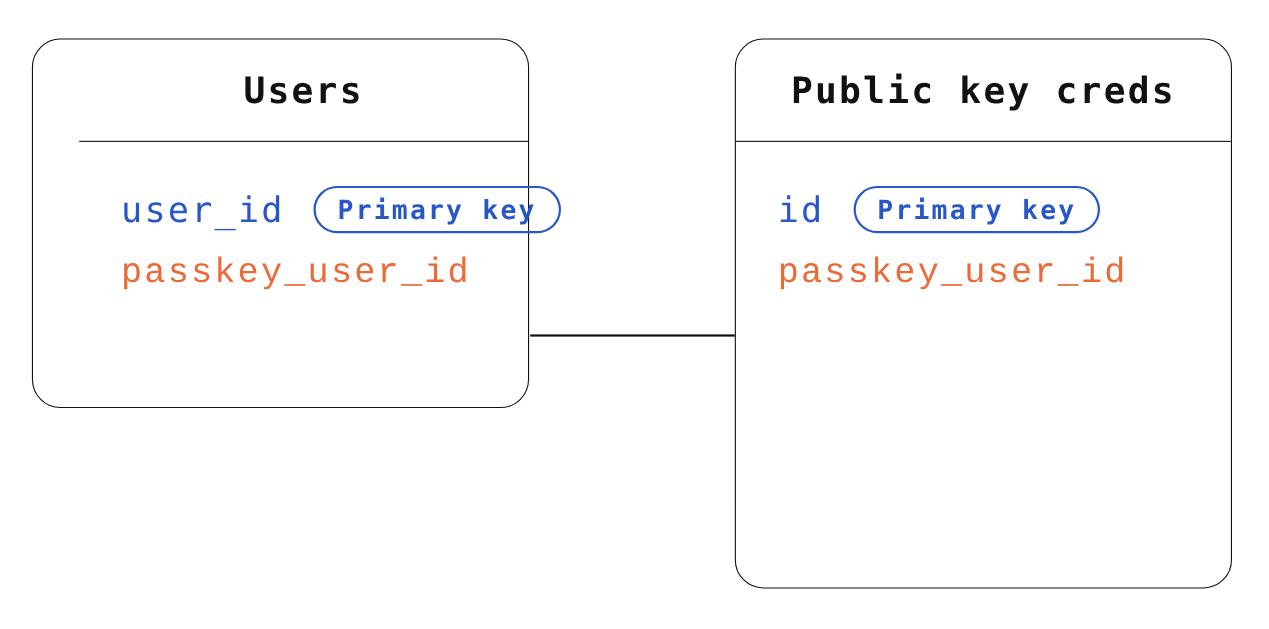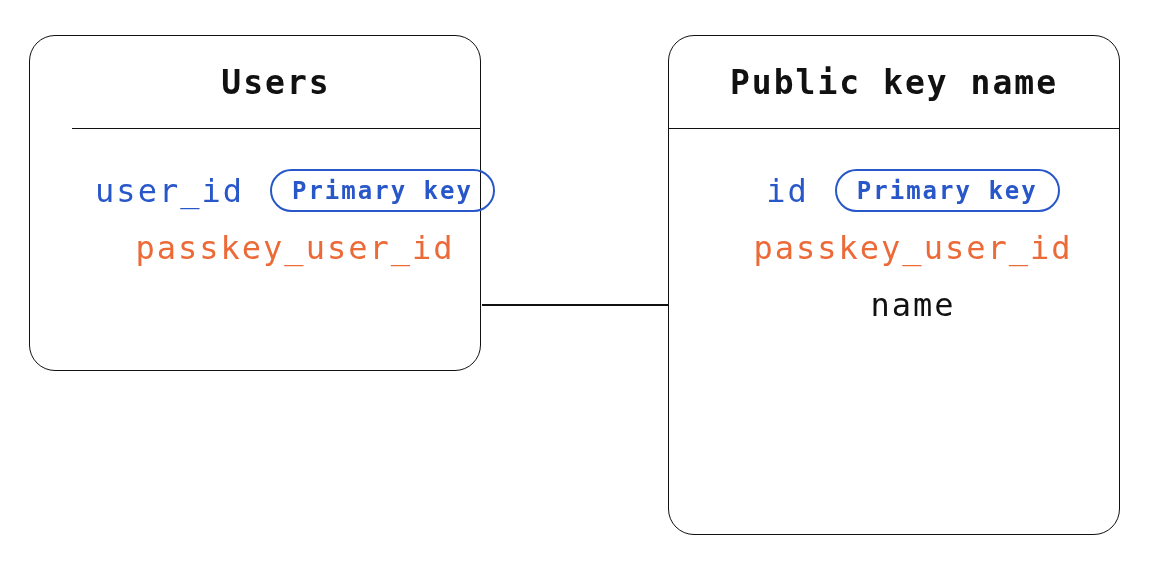--- a/index.html
+++ b/index.html
@@ -31,29 +31,28 @@
     letter-spacing: 2px;
     color: var(--field-text, #111111);
     white-space: nowrap;
   }
   .fields { padding: 33px 0 0 38px; }
   .frow {
     height: 57px;
     display: flex;
     align-items: center;
     white-space: nowrap;
-    justify-content: center;
   }
   .fname {
     font-size: 32px;
     letter-spacing: 2px;
     color: var(--field-text, #111111);
   }
   .c-blue   { color: var(--primary-key-text, #2857c9); }
-  .c-orange { color: var(--foreign-ref-text, #eb6a38); }
+  .c-orange { color: var(--foreign-ref-text, #eb6a38); font-family: Liberation Mono, monospace; }
   .badge {
     margin-left: 26px;
     display: inline-block;
     border: 2px solid var(--primary-key-text, #2857c9);
     color: var(--primary-key-text, #2857c9);
     border-radius: 999px;
     font-size: 24px;
     font-weight: bold;
     letter-spacing: 2px;
     line-height: 1;
@@ -82,28 +81,25 @@
       </div>
       <div class="frow">
         <span class="fname c-orange">passkey_user_id</span>
       </div>
     </div>
   </div>
 
   <div class="connector"></div>
 
   <div class="tbox tbox-creds">
-    <div class="thead">Public key name</div>
+    <div class="thead">Public key creds</div>
     <div class="fields">
       <div class="frow">
         <span class="fname c-blue">id</span>
         <span class="badge">Primary key</span>
       </div>
       <div class="frow">
         <span class="fname c-orange">passkey_user_id</span>
       </div>
-      <div class="frow">
-        <span class="fname">name</span>
-      </div>
     </div>
   </div>
 
 </div>
 
 </body></html>

